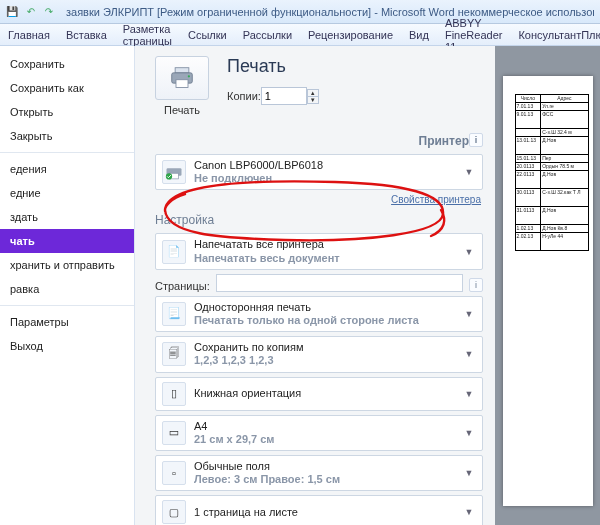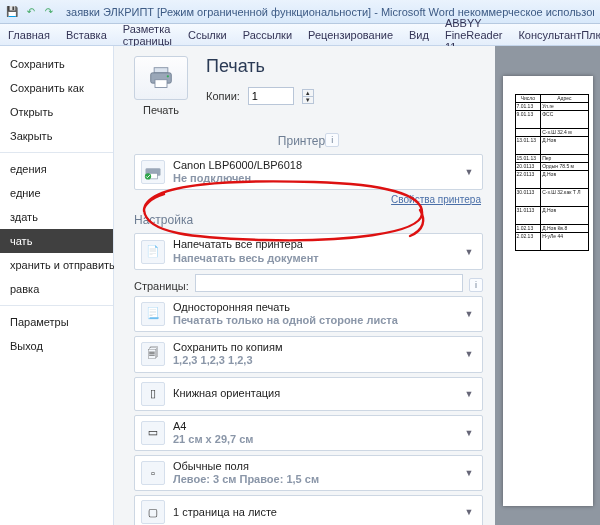--- a/index.html
+++ b/index.html
@@ -10,38 +10,38 @@
   .qa-icons { display: flex; gap: 4px; margin-right: 10px; }
   .qa-icon { width: 14px; height: 14px; display: flex; align-items: center; justify-content: center; color: #4a6; font-size: 10px; }
   .titlebar .doc-title { flex: 1; font-size: 11px; color: #3c5a84; white-space: nowrap; overflow: hidden; }
 
   .ribbon-tabs { height: 22px; background: linear-gradient(#f6faff,#e4eefb); border-bottom: 1px solid #c3d4ea; display: flex; align-items: center; font-size: 11px; color: #335; }
   .file-tab { background: #1e6fd6; color: #fff; height: 22px; width: 18px; }
   .rtab { padding: 0 8px; height: 22px; display: flex; align-items: center; }
 
   
   .workspace { display: flex; height: calc(525px - 46px); }
-  .left-col { width: 114px; background: #fff; border-right: 1px solid #d9e3f0; padding-top: 6px; font-size: 11px; }
+  .left-col { width: 135px; background: #fff; border-right: 1px solid #d9e3f0; padding-top: 6px; font-size: 11px; }
   .left-col .item { padding: 6px 10px; white-space: nowrap; color: #222; }
   .left-col .divider { border-top: 1px solid #e0e7f0; margin: 4px 0; }
-  .left-col .item.active { background: #404040; color: #fff; }
+  .left-col .item.active { background: #6d28d9; color: #fff; font-weight: bold; }
 
   .center { flex: 1; background: #f3f5f7; padding: 10px 12px 10px 20px; position: relative; overflow: hidden; }
   .print-header { display: flex; align-items: flex-start; gap: 18px; margin-bottom: 10px; }
   .big-print-btn { width: 54px; text-align: center; }
   .big-print-btn .ibox { width: 54px; height: 44px; border: 1px solid #c7d2e0; border-radius: 3px; background: linear-gradient(#fdfdfe,#eef2f8); display: flex; align-items: center; justify-content: center; }
   .big-print-btn .lbl { font-size: 11px; margin-top: 4px; color: #333; }
   .printer-svg { width: 28px; height: 24px; }
 
   .print-title { font-size: 18px; color: #2a3a55; margin-bottom: 10px; }
-  .copies-row { display: flex; align-items: center; gap: 8px; font-size: 11px; }
+  .copies-row { display: flex; align-items: center; gap: 0; font-size: 11px; }
   .copies-row input { width: 46px; height: 18px; border: 1px solid #b9c6d8; font-size: 11px; padding: 1px 3px; }
 
   .section-label { color: #6e7e94; font-size: 12px; margin: 8px 0 6px 0; }
-  .section-row { display: flex; justify-content: center; align-items: center; }
+  .section-row { display: flex; justify-content: flex-end; align-items: center; font-weight: bold; }
   .info-i { width: 14px; height: 14px; border: 1px solid #cfd9e8; border-radius: 2px; font-size: 9px; color: #6e7e94; display: flex; align-items: center; justify-content: center; background: #fafcff; }
 
   .pane { border: 1px solid #cdd7e3; background: #fff; border-radius: 2px; margin-bottom: 4px; }
   .drop { display: flex; align-items: center; padding: 4px 6px; position: relative; min-height: 34px; }
   .drop.small { min-height: 22px; }
   .drop .thumb { width: 24px; height: 24px; margin-right: 8px; display: flex; align-items: center; justify-content: center; background: #f2f6fb; border: 1px solid #d5dfec; border-radius: 2px; }
   .drop .txt { flex: 1; line-height: 1.2; }
   .drop .main { font-size: 11px; color: #222; }
   .drop .sub { font-size: 11px; color: #8a96a8; font-weight: bold; }
   .chev { width: 14px; color: #667; font-size: 9px; text-align: center; }

